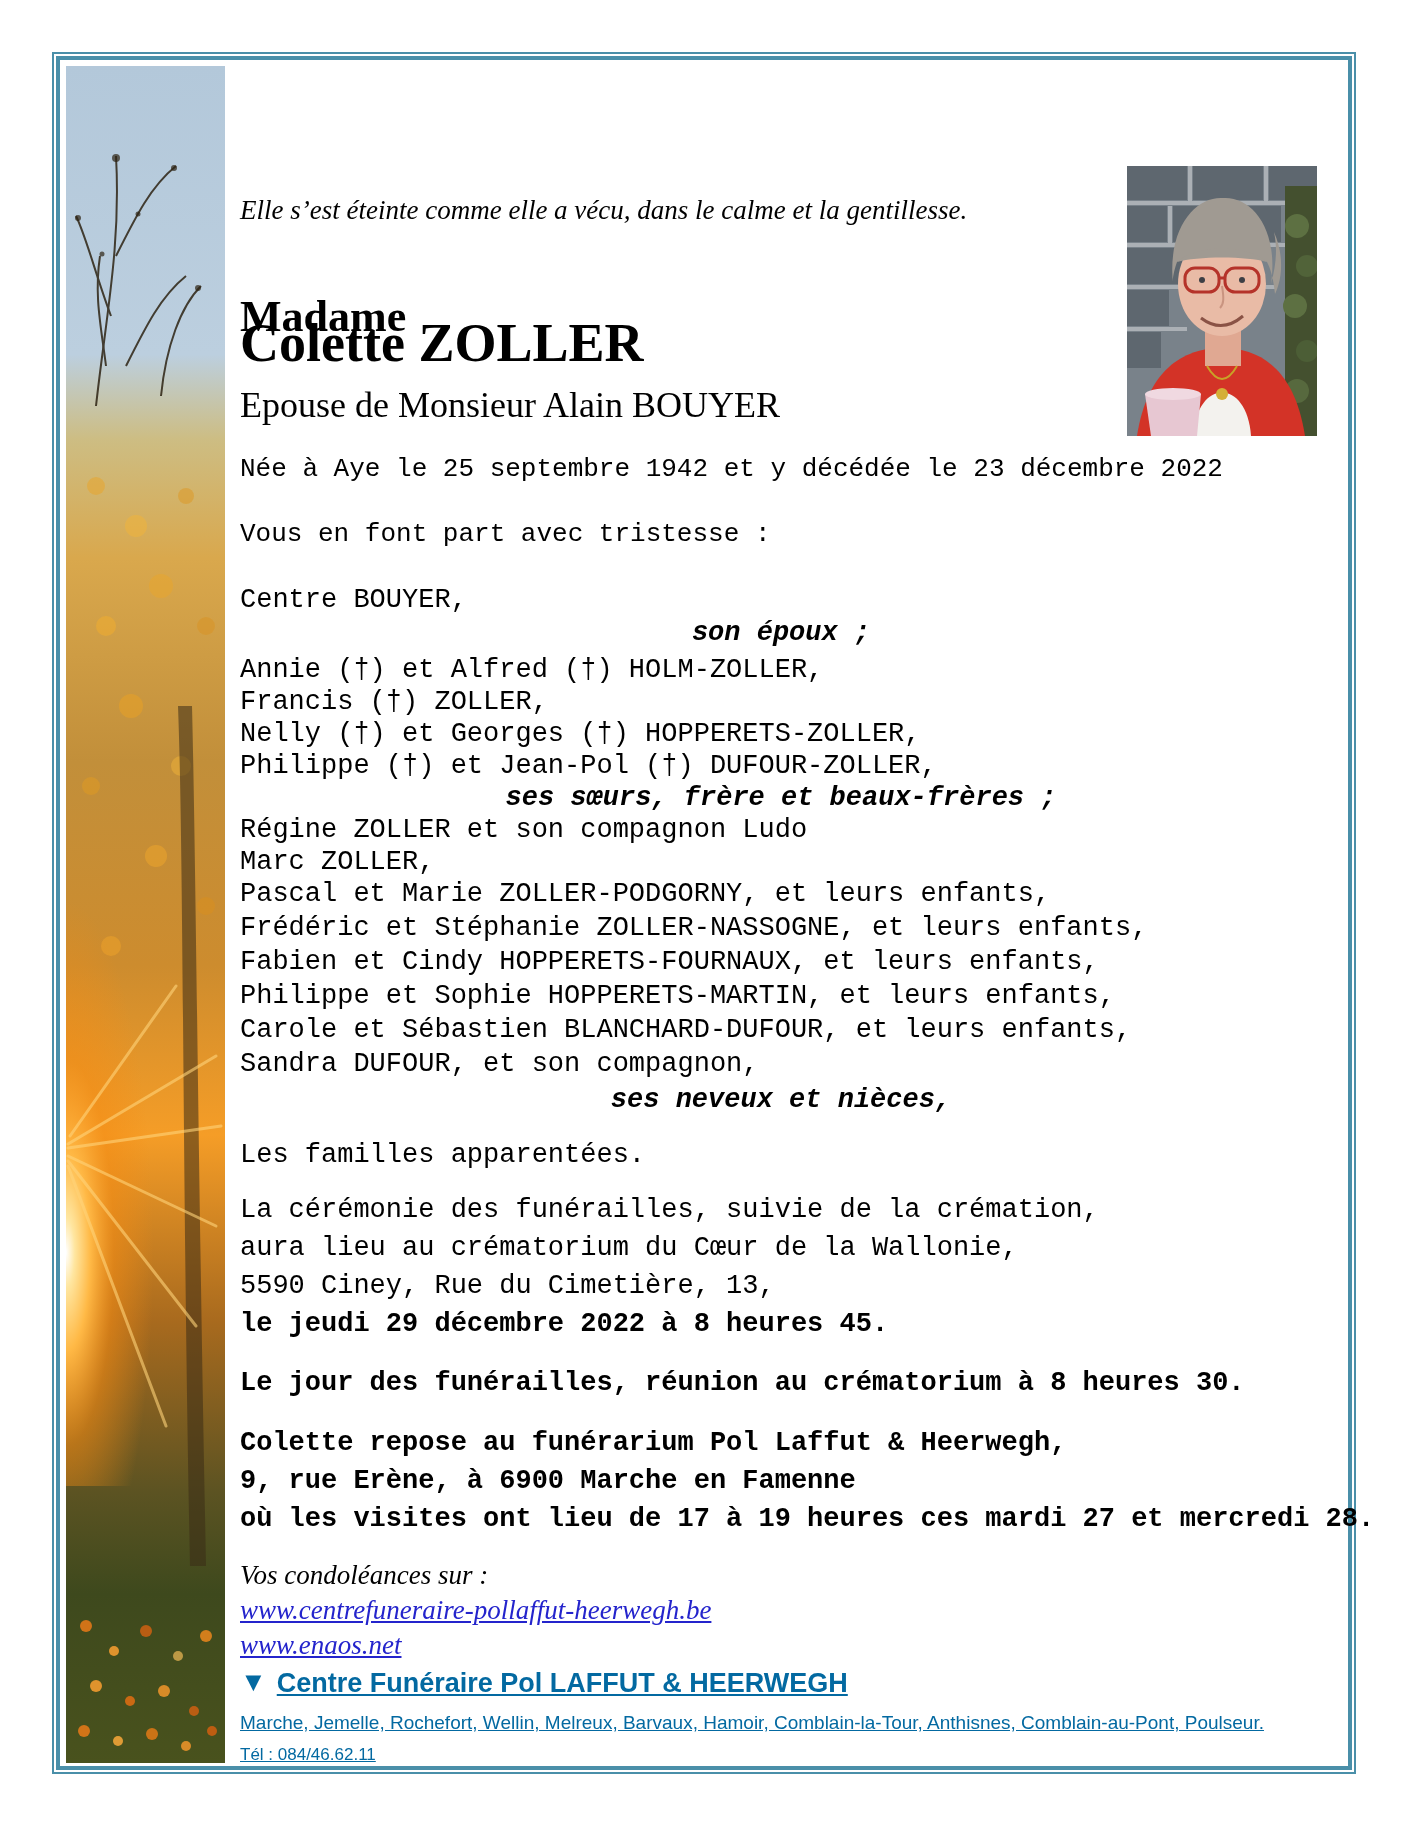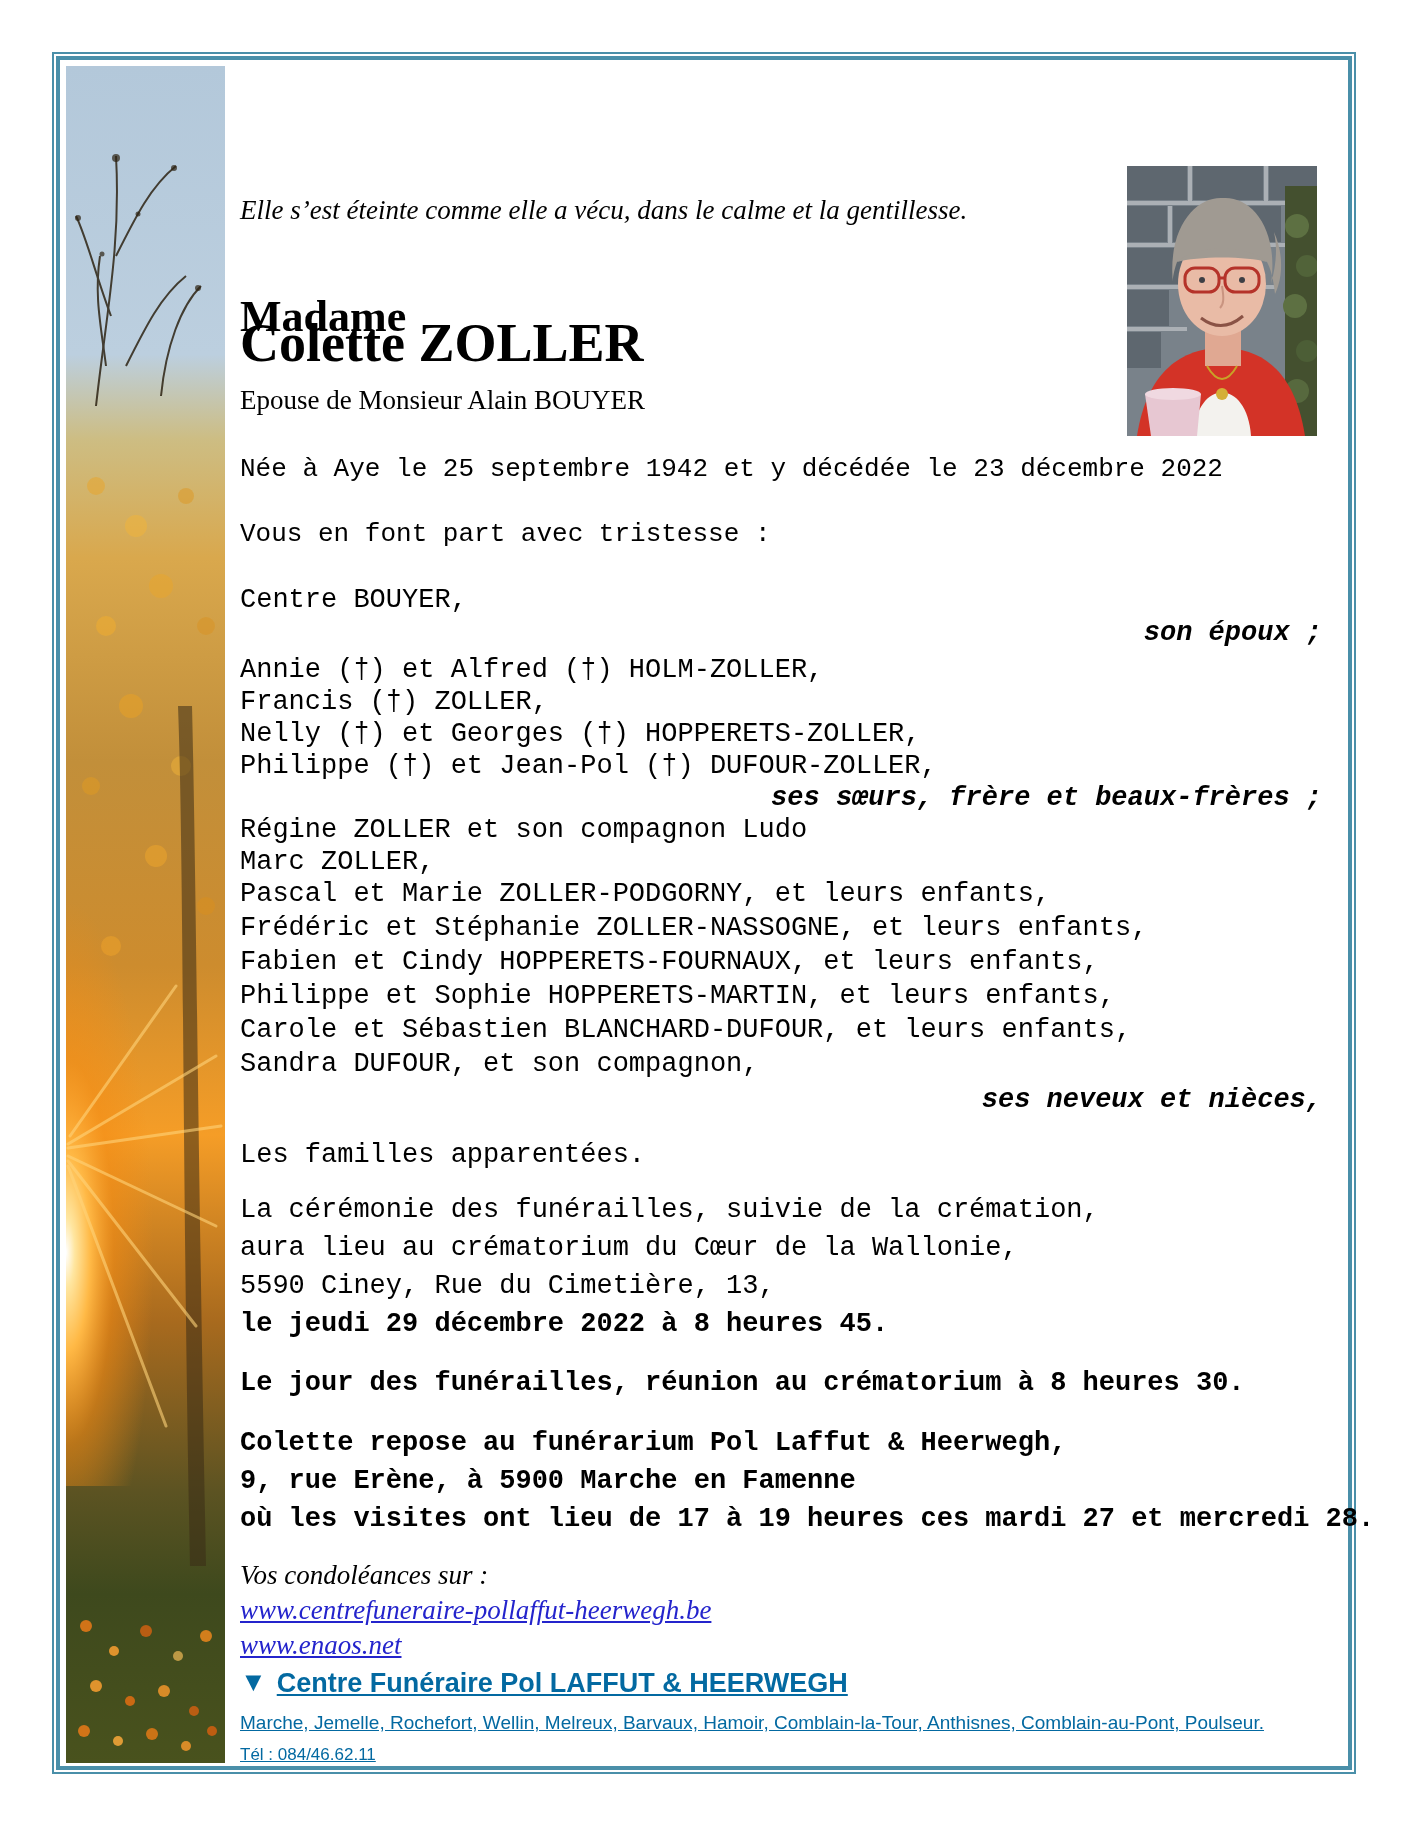--- a/index.html
+++ b/index.html
@@ -18,27 +18,27 @@
   .strip{
     position:absolute;left:66px;top:66px;width:159px;height:1697px;overflow:hidden;
   }
   .portrait{
     position:absolute;left:1127px;top:166px;width:190px;height:270px;overflow:hidden;
   }
   .line{position:absolute;left:240px;font-size:27px;line-height:1.15;white-space:nowrap;}
   .wfull{width:1082px;font-family:Liberation Mono, monospace;}
   .wnarrow{width:890px;}
   .c{text-align:left;}
-  .r{text-align:right;}
+  .r{text-align:center;}
   .b{font-weight:bold;}
   .i{font-style:italic;}
   .epigraph{font-size:27px;}
   .title-1{font-size:44px;font-weight:bold;margin-top:42px;}
   .title-2{font-size:54px;font-weight:bold;}
-  .title-3{font-size:27px;}
+  .title-3{font-size:36px;}
   .small26{font-size:26px;}
   a.weblink{color:#2424cc;font-style:italic;text-decoration:underline;font-size:27px;}
   .teal{color:#0369a1;font-family:"Liberation Sans", sans-serif;text-decoration:underline;}
   .brand{font-size:27px;font-weight:bold;}
   .towns{font-size:19px;}
   .phone{font-size:17px;}
   .tri{display:inline-block;margin-right:10px;transform:translateY(-1px);}
 </style>
 </head>
 <body>
@@ -233,21 +233,21 @@
 <div class="line wfull" style="top:1140px">Les familles apparentées.</div>
 
 <div class="line wfull c" style="top:1195px">La cérémonie des funérailles, suivie de la crémation,</div>
 <div class="line wfull c" style="top:1233px">aura lieu au crématorium du Cœur de la Wallonie,</div>
 <div class="line wfull c" style="top:1271px">5590 Ciney, Rue du Cimetière, 13,</div>
 <div class="line wfull c b" style="top:1309px">le jeudi 29 décembre 2022 à 8 heures 45.</div>
 
 <div class="line wfull c b" style="top:1368px">Le jour des funérailles, réunion au crématorium à 8 heures 30.</div>
 
 <div class="line wfull c b" style="top:1428px">Colette repose au funérarium Pol Laffut &amp; Heerwegh,</div>
-<div class="line wfull c b" style="top:1466px">9, rue Erène, à 5900 Marche en Famenne</div>
+<div class="line wfull c b" style="top:1466px">9, rue Erène, à 6900 Marche en Famenne</div>
 <div class="line wfull c b" style="top:1504px">où les visites ont lieu de 17 à 19 heures ces mardi 27 et mercredi 28.</div>
 
 <div class="line wnarrow c i" style="top:1560px">Vos condoléances sur :</div>
 <div class="line wnarrow c" style="top:1595px">
   <a class="weblink" href="#">www.centrefuneraire-pollaffut-heerwegh.be</a>
 </div>
 <div class="line wnarrow c" style="top:1630px">
   <a class="weblink" href="#">www.enaos.net</a>
 </div>
 

